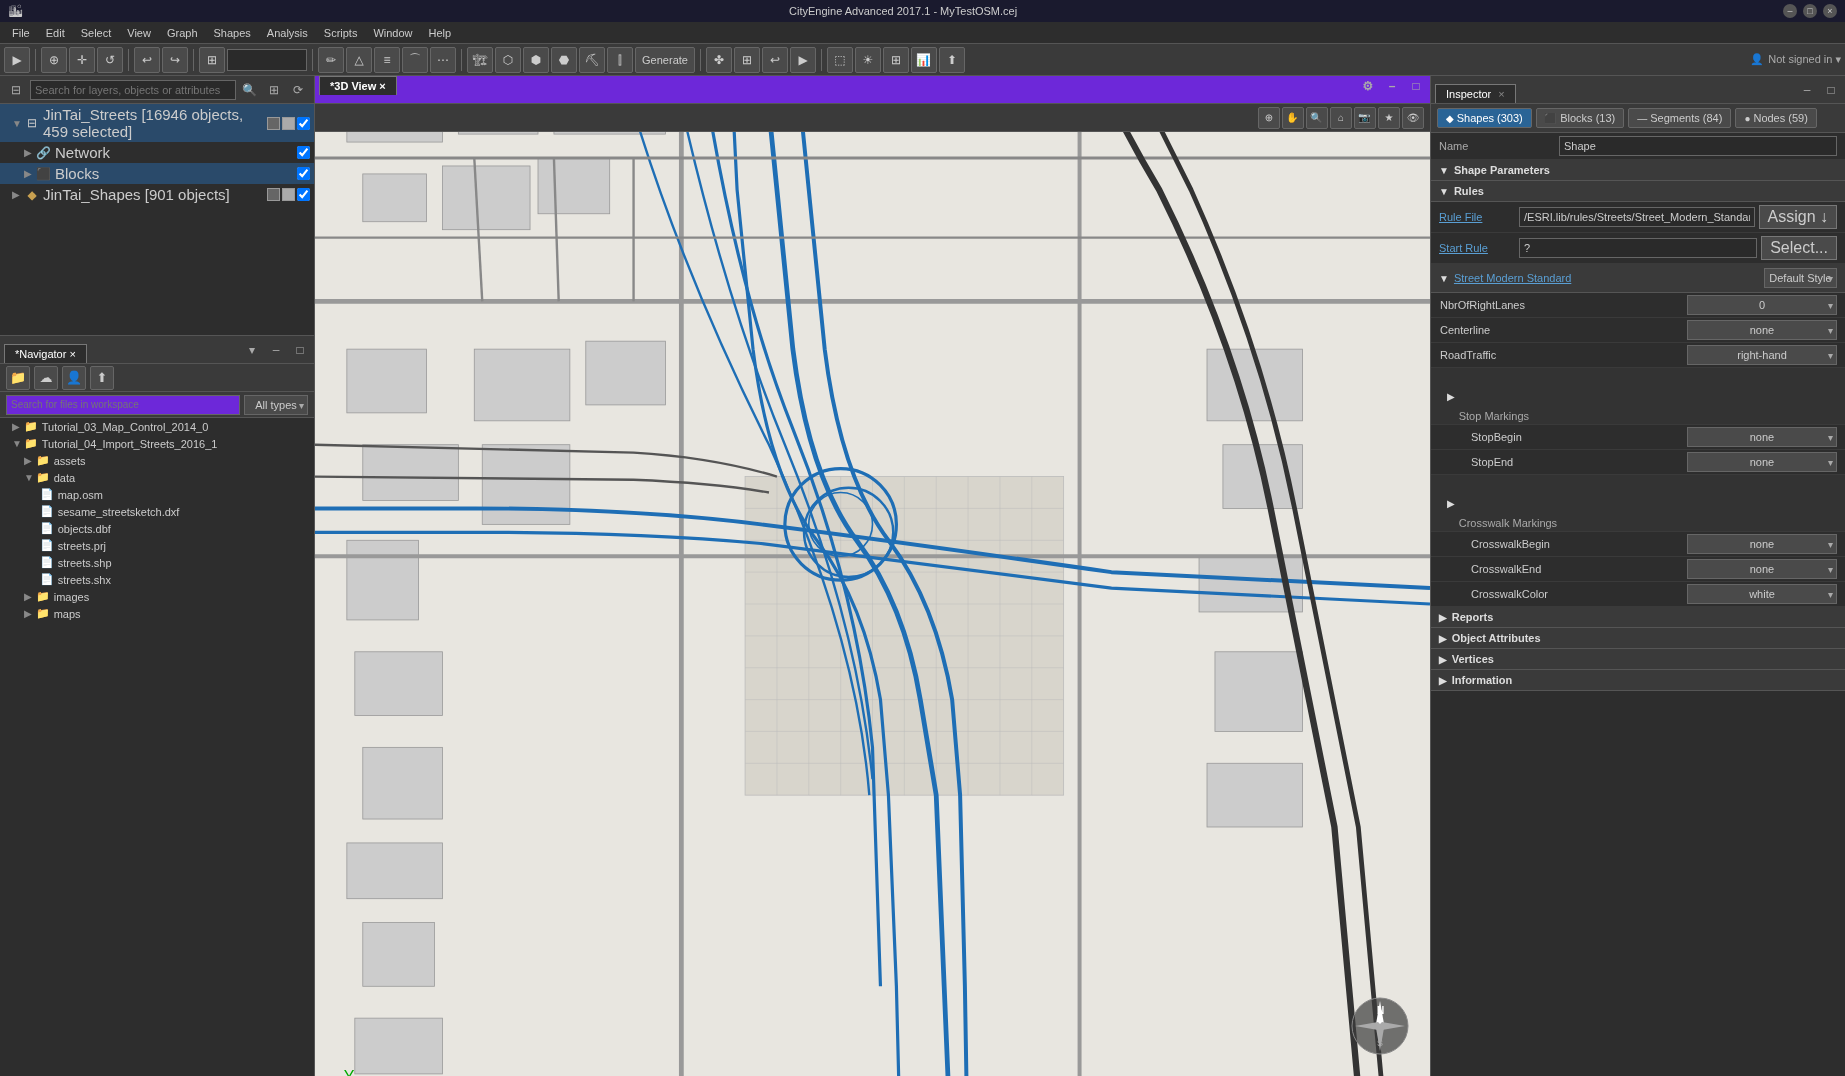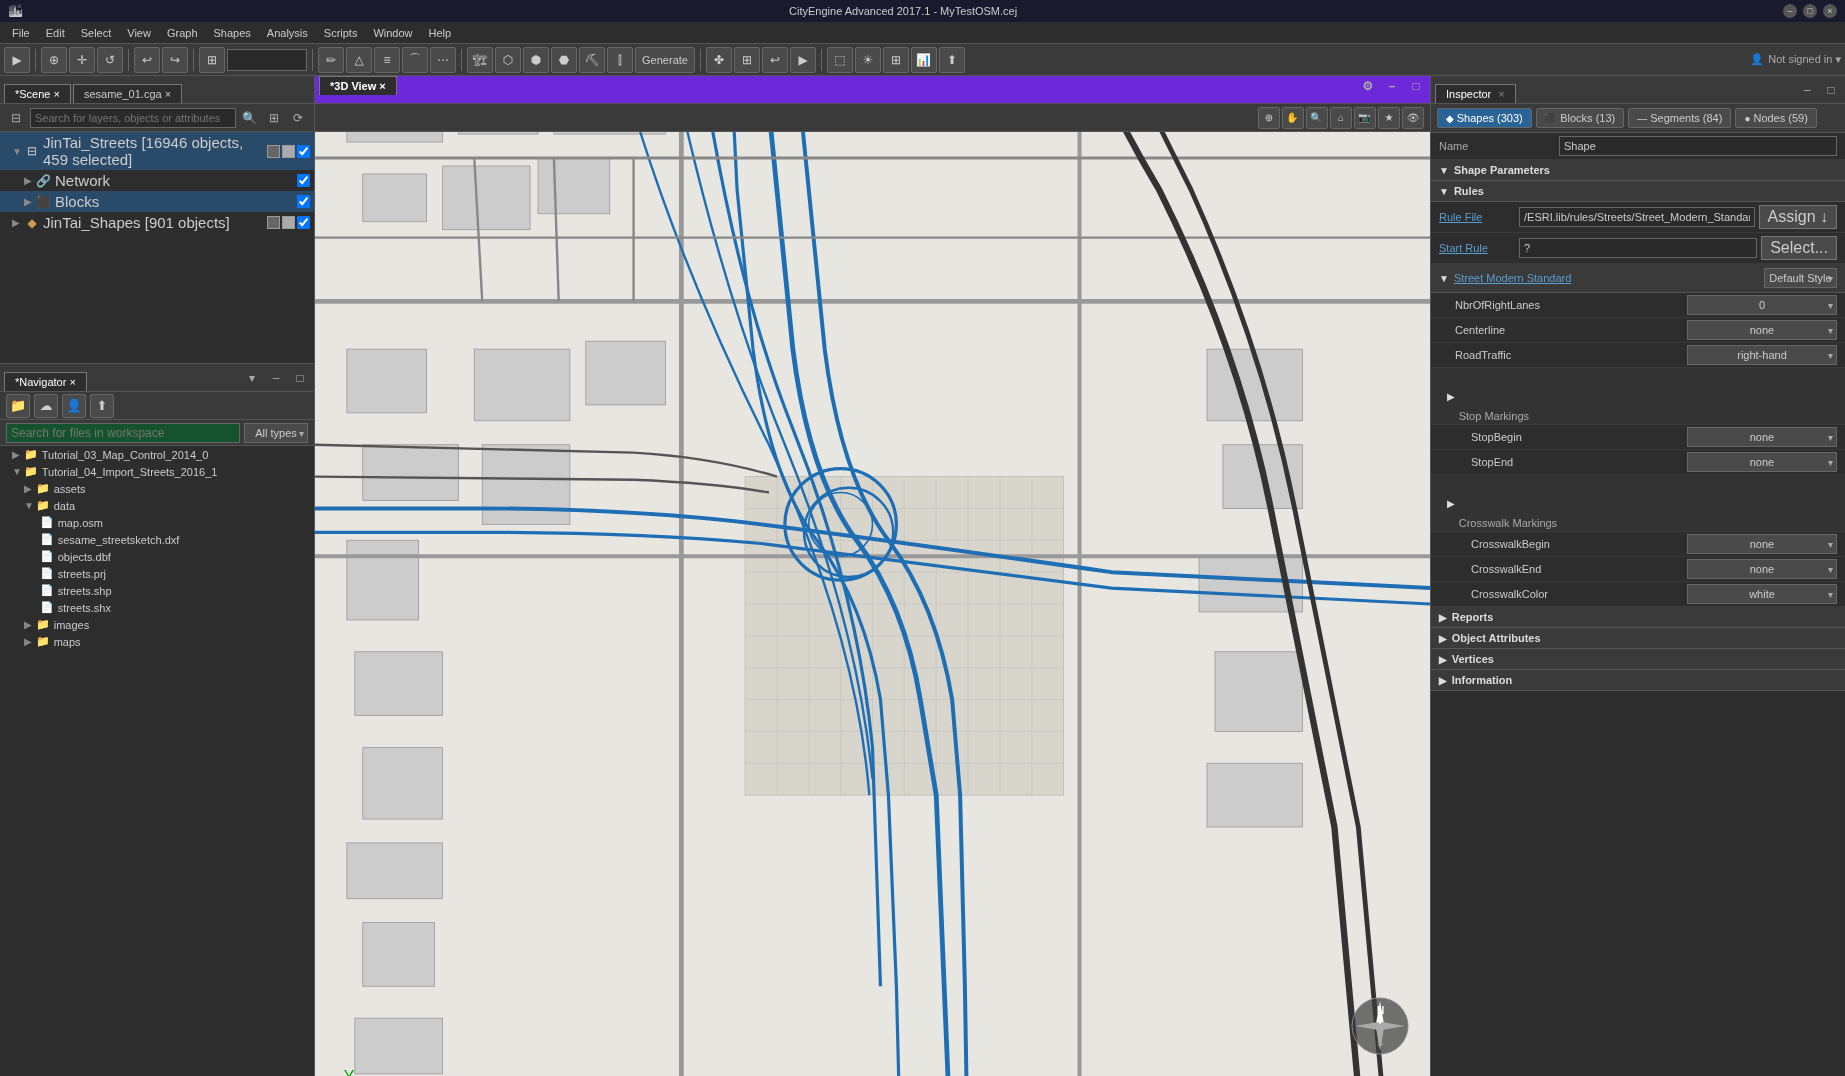--- a/index.html
+++ b/index.html
@@ -53,21 +53,21 @@
 
     
     #navigator-panel { flex: 1; display: flex; flex-direction: column; }
     #nav-tabs { height: 28px; background: #3a3a3a; display: flex; align-items: flex-end; padding: 0 4px; border-bottom: 1px solid #555; }
     .nav-tab { padding: 3px 10px; font-size: 11px; cursor: pointer; background: #2d2d2d; border: 1px solid #777; border-bottom: none; color: #ccc; }
     .nav-tab.active { color: #fff; }
     #nav-content { flex: 1; display: flex; flex-direction: column; overflow: hidden; }
     #nav-toolbar { height: 28px; background: #3a3a3a; display: flex; align-items: center; padding: 0 6px; gap: 4px; border-bottom: 1px solid #555; }
     .nav-icon-btn { width: 24px; height: 24px; display: flex; align-items: center; justify-content: center; cursor: pointer; border: 1px solid #666; background: #4a4a4a; border-radius: 2px; color: #ccc; font-size: 13px; }
     #nav-search-row { height: 26px; background: #3a3a3a; display: flex; align-items: center; padding: 0 6px; gap: 4px; border-bottom: 1px solid #555; }
-    .nav-search { flex: 1; height: 20px; background: #14532d; border: 1px solid #666; color: #ccc; padding: 0 4px; font-size: 12px; }
+    .nav-search { flex: 1; height: 20px; background: #6d28d9; border: 1px solid #666; color: #ccc; padding: 0 4px; font-size: 10px; }
     .nav-type-select { height: 20px; background: #4a4a4a; border: 1px solid #666; color: #ccc; font-size: 11px; padding: 0 4px; }
     #nav-tree { flex: 1; overflow-y: auto; }
     .nav-item { display: flex; align-items: center; padding: 2px 4px; cursor: pointer; color: #ccc; }
 
     
     #view-area { flex: 1; display: flex; flex-direction: column; background: #1a1a1a; position: relative; }
     #view-tabs { height: 28px; background: #6d28d9; display: flex; align-items: flex-start; padding: 0 4px; border-bottom: 1px solid #555; font-weight: bold; }
     .view-tab { padding: 3px 10px; font-size: 11px; cursor: pointer; background: #2d2d2d; border: 1px solid #777; border-bottom: none; color: #ccc; }
     .view-tab.active { color: #fff; }
     #view-toolbar { height: 28px; background: #3a3a3a; display: flex; align-items: center; padding: 0 6px; gap: 2px; border-bottom: 1px solid #555; justify-content: flex-end; }
@@ -108,21 +108,21 @@
     .rule-label { width: 80px; color: #5a9fd4; font-size: 11px; cursor: pointer; text-decoration: underline; flex-shrink: 0; }
     .rule-input { flex: 1; height: 20px; background: #2a2a2a; border: 1px solid #666; color: #ccc; padding: 0 4px; font-size: 11px; }
     .rule-btn { padding: 2px 8px; background: #4a4a4a; border: 1px solid #777; color: #ccc; cursor: pointer; font-size: 16px; margin-left: 4px; white-space: nowrap; }
 
     
     .sms-header { display: flex; align-items: center; padding: 4px 8px; background: #3a3a3a; border-bottom: 1px solid #555; cursor: pointer; }
     .sms-label { color: #5a9fd4; font-size: 11px; text-decoration: underline; cursor: pointer; flex: 1; }
     .sms-select { height: 20px; background: #4a4a4a; border: 1px solid #666; color: #ccc; font-size: 11px; padding: 0 4px; }
 
     
-    .param-row { display: flex; align-items: center; padding: 2px 8px 2px 24px; border-bottom: 1px solid #3a3a3a; min-height: 24px; }
+    .param-row { display: flex; align-items: center; padding: 2px 8px 2px 9px; border-bottom: 1px solid #3a3a3a; min-height: 24px; }
     .param-row.indent2 { padding-left: 40px; }
     .param-label { flex: 1; color: #ccc; font-size: 11px; }
     .param-select { height: 20px; background: #4a4a4a; border: 1px solid #666; color: #ccc; font-size: 11px; padding: 0 4px; min-width: 150px; }
     .param-section { display: flex; align-items: center; padding: 2px 8px 2px 16px; border-bottom: 1px solid #3a3a3a; min-height: 22px; background: #333; }
     .param-section-label { color: #aaa; font-size: 11px; margin-top: 40px; }
 
     
     ::-webkit-scrollbar { width: 8px; height: 8px; }
     ::-webkit-scrollbar-track { background: #2a2a2a; }
     ::-webkit-scrollbar-thumb { background: #555; border-radius: 2px; }
@@ -198,24 +198,20 @@
   <div class="tb-right">
     <span>👤</span>
     <span>Not signed in ▾</span>
   </div>
 </div>
 
 <div id="main-layout">
 
   <div id="left-panel">
 
-    <div id="scene-tabs">
-      <div class="scene-tab active">*Scene ×</div>
-      <div class="scene-tab">sesame_01.cga ×</div>
-    </div>
 
     <div id="scene-panel">
       <div class="panel-toolbar">
         <div class="panel-btn">⊟</div>
         <input class="panel-search" type="text" placeholder="Search for layers, objects or attributes" style="">
         <div class="panel-btn">🔍</div>
         <div class="panel-btn">⊞</div>
         <div class="panel-btn">⟳</div>
       </div>
 

